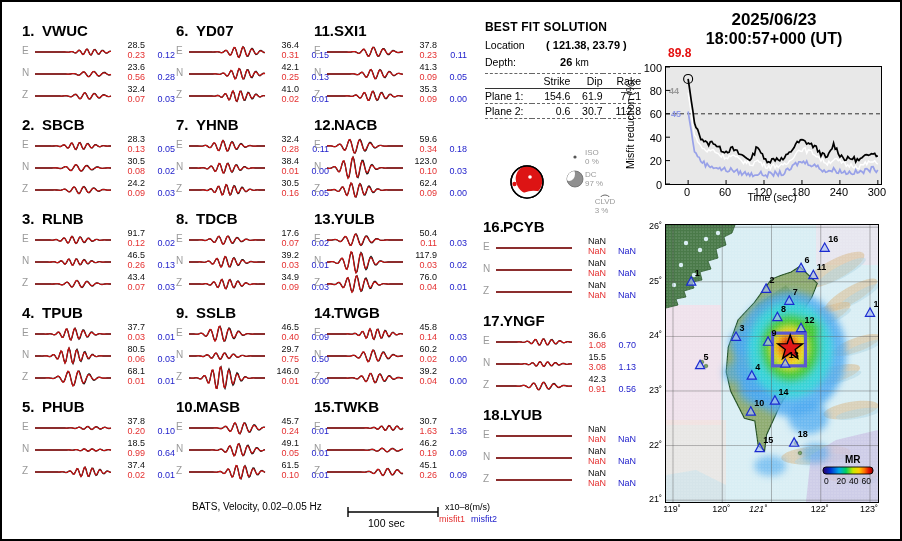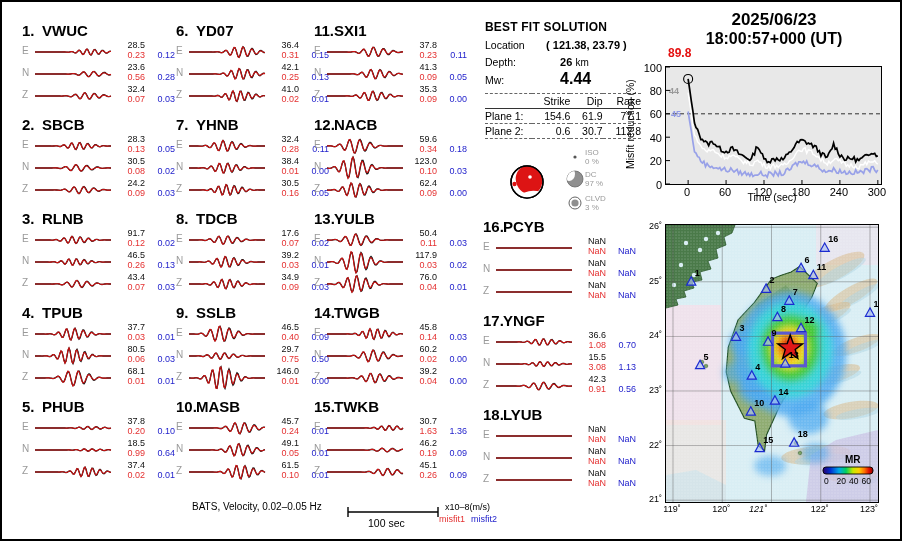--- a/index.html
+++ b/index.html
@@ -772,24 +772,20 @@
   <div class="bf">
     <div class="bf-title">BEST FIT SOLUTION</div>
     <div class="bf-row">
       <span class="bf-lab">Location</span>
       <span class="bf-bold">( 121.38,  23.79 )</span>
     </div>
     <div class="bf-row">
       <span class="bf-lab">Depth:</span>
       <span class="bf-bold" style="margin-left:14px;">26</span>
       <span style="font-size:10px;">km</span>
-    </div>
-    <div class="bf-row" style="margin-top:2px;">
-      <span class="bf-lab">Mw:</span>
-      <span class="mw-val">4.44</span>
     </div>
     <table class="bf-t">
       <thead>
           <tr>
         <th style="width:44px;"></th>
         <th class="tr-right" style="width:36px;">Strike</th>
         <th class="tr-right" style="width:30px;">Dip</th>
         <th class="tr-right" style="width:36px;">Rake</th>
       </tr>
         </thead>
@@ -840,21 +836,21 @@
               <circle cx="10" cy="10" r="8"></circle>
             </clipPath>
           </defs>
         <circle cx="10" cy="10" r="8" fill="#909090" stroke="#666" stroke-width="0.8"></circle>
         <g clip-path="url(#dcclip)">
             <ellipse cx="4" cy="5" rx="6" ry="7" fill="#fff"></ellipse>
           </g>
       </svg>
       <div class="mech-lab"><span>DC</span><br><span>97 %</span></div>
     </div>
-    <div style="display:flex;align-items:center;height:24px;">
+    <div style="display:flex;align-items:center;height:24px;flex-direction:column;">
       <svg width="20" height="20">
         <circle cx="10" cy="10" r="6" fill="#fff" stroke="#666" stroke-width="1"></circle>
         <circle cx="10" cy="10" r="3.6" fill="#909090"></circle>
       </svg>
       <div class="mech-lab"><span>CLVD</span><br><span>3 %</span></div>
     </div>
   </div>
 
   <div class="title-box">
     <div class="title-l1">2025/06/23</div>

